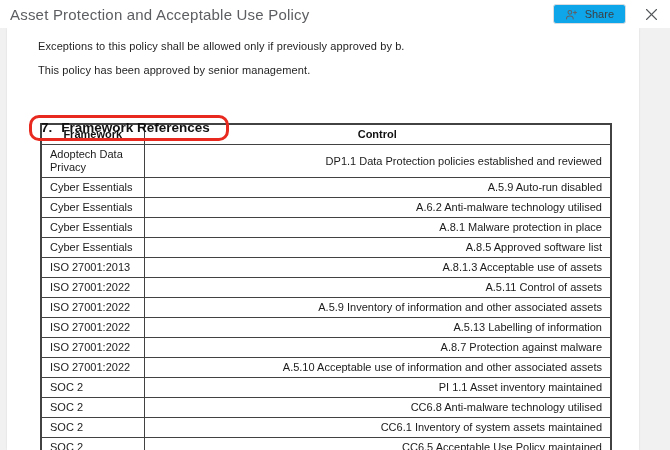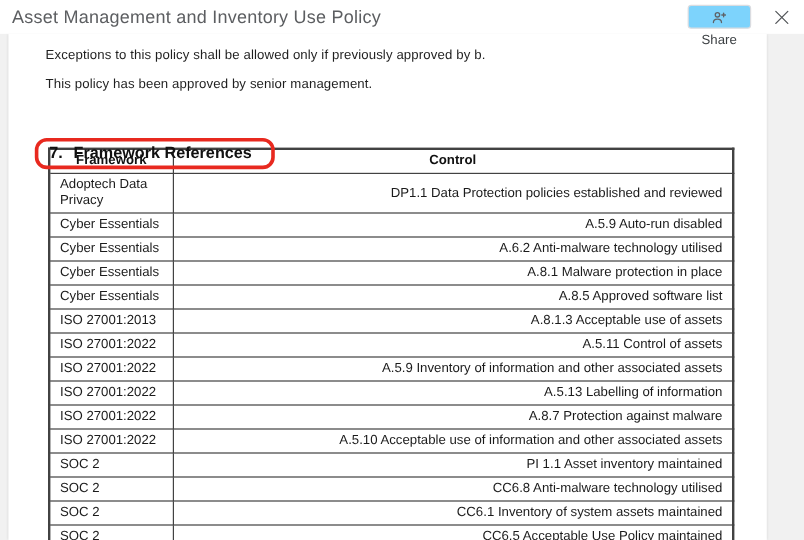--- a/index.html
+++ b/index.html
@@ -22,28 +22,27 @@
     color: #5c5e61;
     letter-spacing: 0.2px;
     white-space: nowrap;
   }
   .titlebar-actions {
     margin-left: auto;
     display: flex; align-items: center; gap: 16px;
   }
   .share-btn {
     display: inline-flex; align-items: center; gap: 7px;
-    background: #7dd3fc;
+    background: #0ea5e9;
     border: 1px solid #dadce0; border-radius: 3px;
     padding: 3px 11px;
     font-size: 11px; color: #3c4043;
     font-family: "Liberation Sans", sans-serif;
     cursor: pointer;
     height: 20px;
-    flex-direction: column;
   }
   .share-btn svg { display: block; }
   .close-btn {
     background: none; border: none; cursor: pointer;
     width: 18px; height: 18px;
     display: inline-flex; align-items: center; justify-content: center;
     padding: 0;
   }
   
   .canvas {
@@ -99,21 +98,21 @@
     font-weight: 700; text-align: center;
     color: #111;
   }
   .col-framework { width: 103px; }
   .col-control { text-align: right; }
 </style>
 </head>
 <body>
 
 <div class="titlebar">
-  <div class="doc-title">Asset Management and Inventory Use Policy</div>
+  <div class="doc-title">Asset Protection and Acceptable Use Policy</div>
   <div class="titlebar-actions">
     <button class="share-btn">
       <span style="display:inline-flex;">
         <svg width="13" height="13" viewBox="0 0 24 24" fill="none" stroke="#5f6368" stroke-width="2" stroke-linecap="round">
           <circle cx="9" cy="8" r="3.4"></circle>
           <path d="M2.8 20c0-3.2 2.9-5.2 6.2-5.2s6.2 2 6.2 5.2"></path>
           <path d="M18.5 5.5v5.6"></path>
           <path d="M15.7 8.3h5.6"></path>
         </svg>
       </span>

